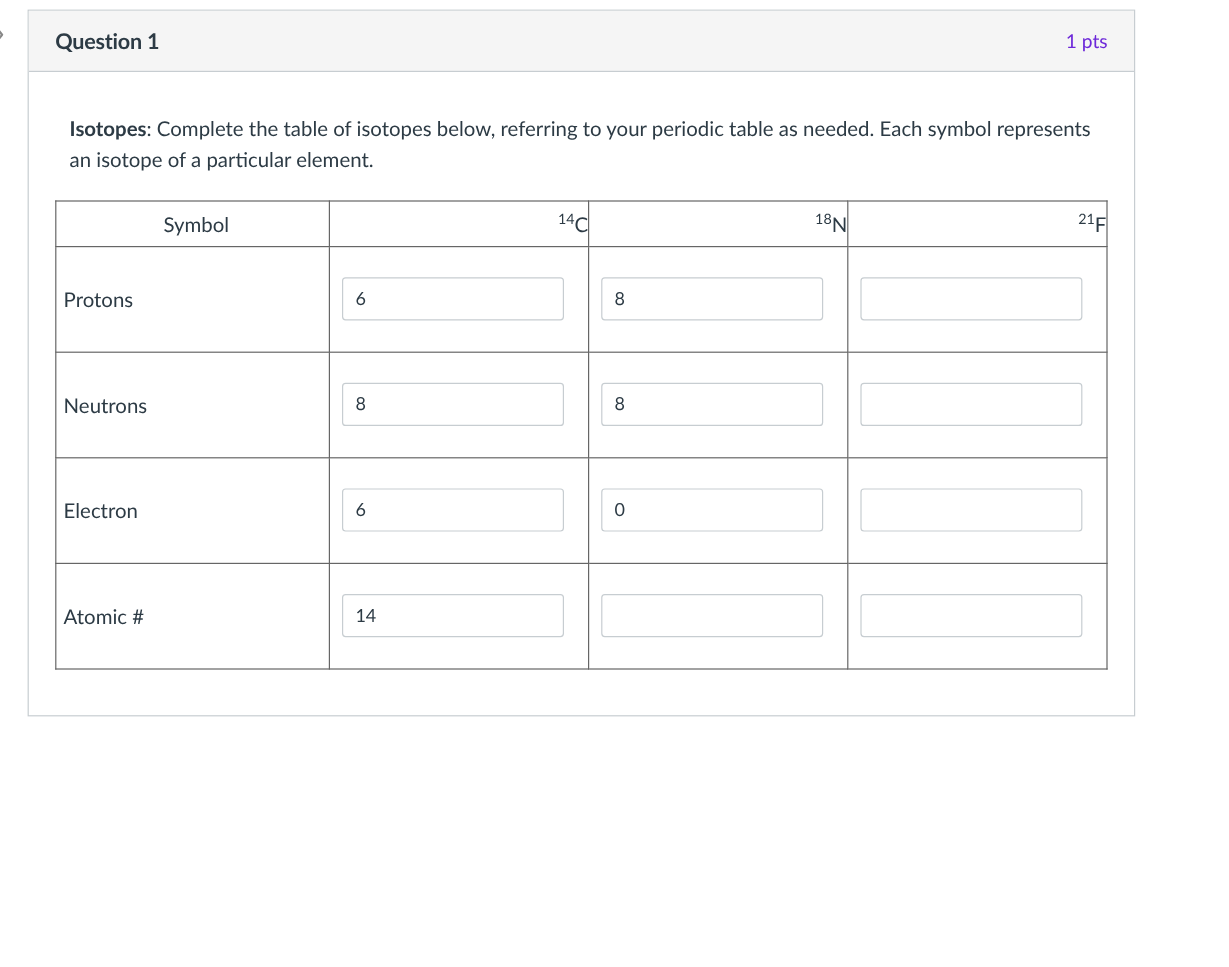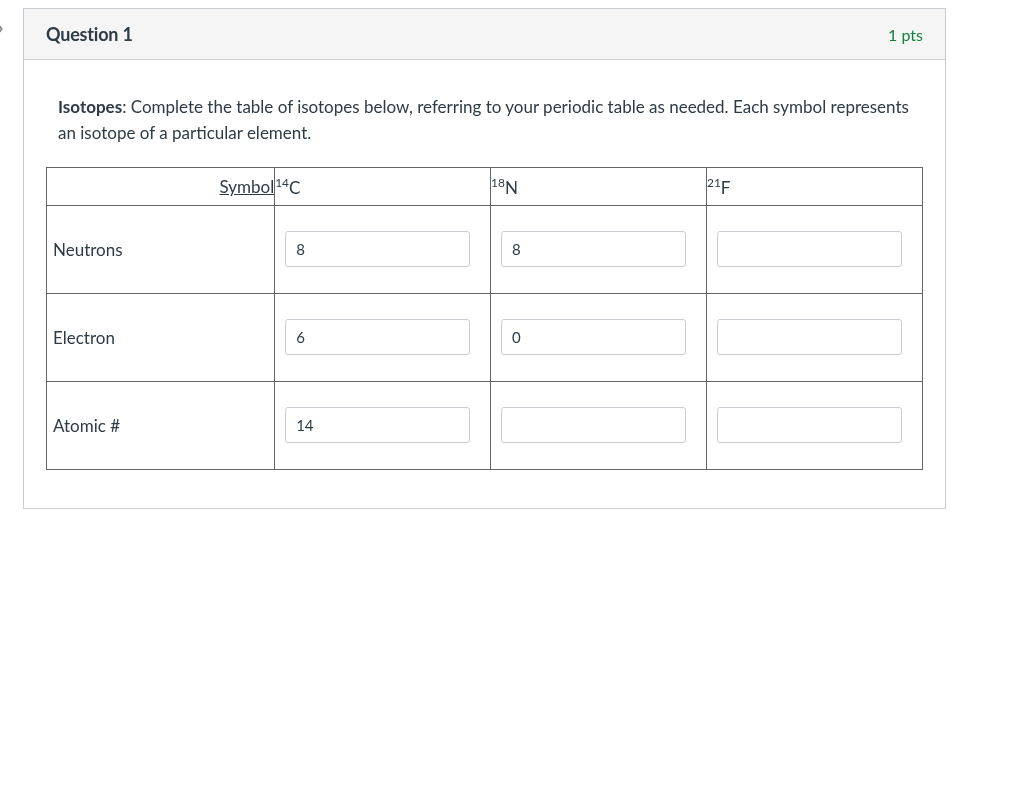--- a/index.html
+++ b/index.html
@@ -31,42 +31,41 @@
   }
   .q-header {
     display: flex;
     justify-content: space-between;
     align-items: center;
     padding: 14px 22px;
     border-bottom: 1px solid #c7cdd1;
     background: #f5f5f5;
   }
   .q-title { font-weight: 700; font-size: 18px; letter-spacing: -0.2px; }
-  .q-pts { font-size: 16px; color: #15803d; }
+  .q-pts { font-size: 16px; color: #6d28d9; }
   .q-body { padding: 34px 22px 38px 22px; }
   .instructions { font-size: 17px; line-height: 1.55; margin-bottom: 20px; margin-left: 12px; }
   .instructions b { font-weight: 700; }
   table.isotopes {
     width: 100%;
     border-collapse: collapse;
   }
   table.isotopes th, table.isotopes td {
     border: 1px solid #666;
     padding: 0;
     vertical-align: middle;
   }
   table.isotopes tr.header-row td {
     height: 38px;
     font-size: 17px;
-    text-align: left;
+    text-align: right;
   }
   table.isotopes tr.header-row td:first-child {
-    text-align: right;
+    text-align: center;
     padding-left: 6px;
-    text-decoration: underline;
   }
   table.isotopes tr.data-row td {
     height: 88px;
   }
   td.row-label {
     width: 224px;
     font-size: 17px;
     padding-left: 6px !important;
     text-align: left;
   }
@@ -120,20 +119,26 @@
             <span class="iso-wrap"><span class="sup">14</span><span>C</span></span>
           </td>
           <td>
             <span class="iso-wrap"><span class="sup">18</span><span>N</span></span>
           </td>
           <td>
             <span class="iso-wrap"><span class="sup">21</span><span>F</span></span>
           </td>
         </tr>
 
+        <tr class="data-row">
+          <td class="row-label">Protons</td>
+          <td class="input-cell"><input class="answer-input" type="text" value="6" style=""></td>
+          <td class="input-cell"><input class="answer-input" type="text" value="8" style=""></td>
+          <td class="input-cell"><input class="answer-input" type="text" value="" style=""></td>
+        </tr>
 
         <tr class="data-row">
           <td class="row-label">Neutrons</td>
           <td class="input-cell"><input class="answer-input" type="text" value="8" style=""></td>
           <td class="input-cell"><input class="answer-input" type="text" value="8" style=""></td>
           <td class="input-cell"><input class="answer-input" type="text" value="" style=""></td>
         </tr>
 
         <tr class="data-row">
           <td class="row-label">Electron</td>

